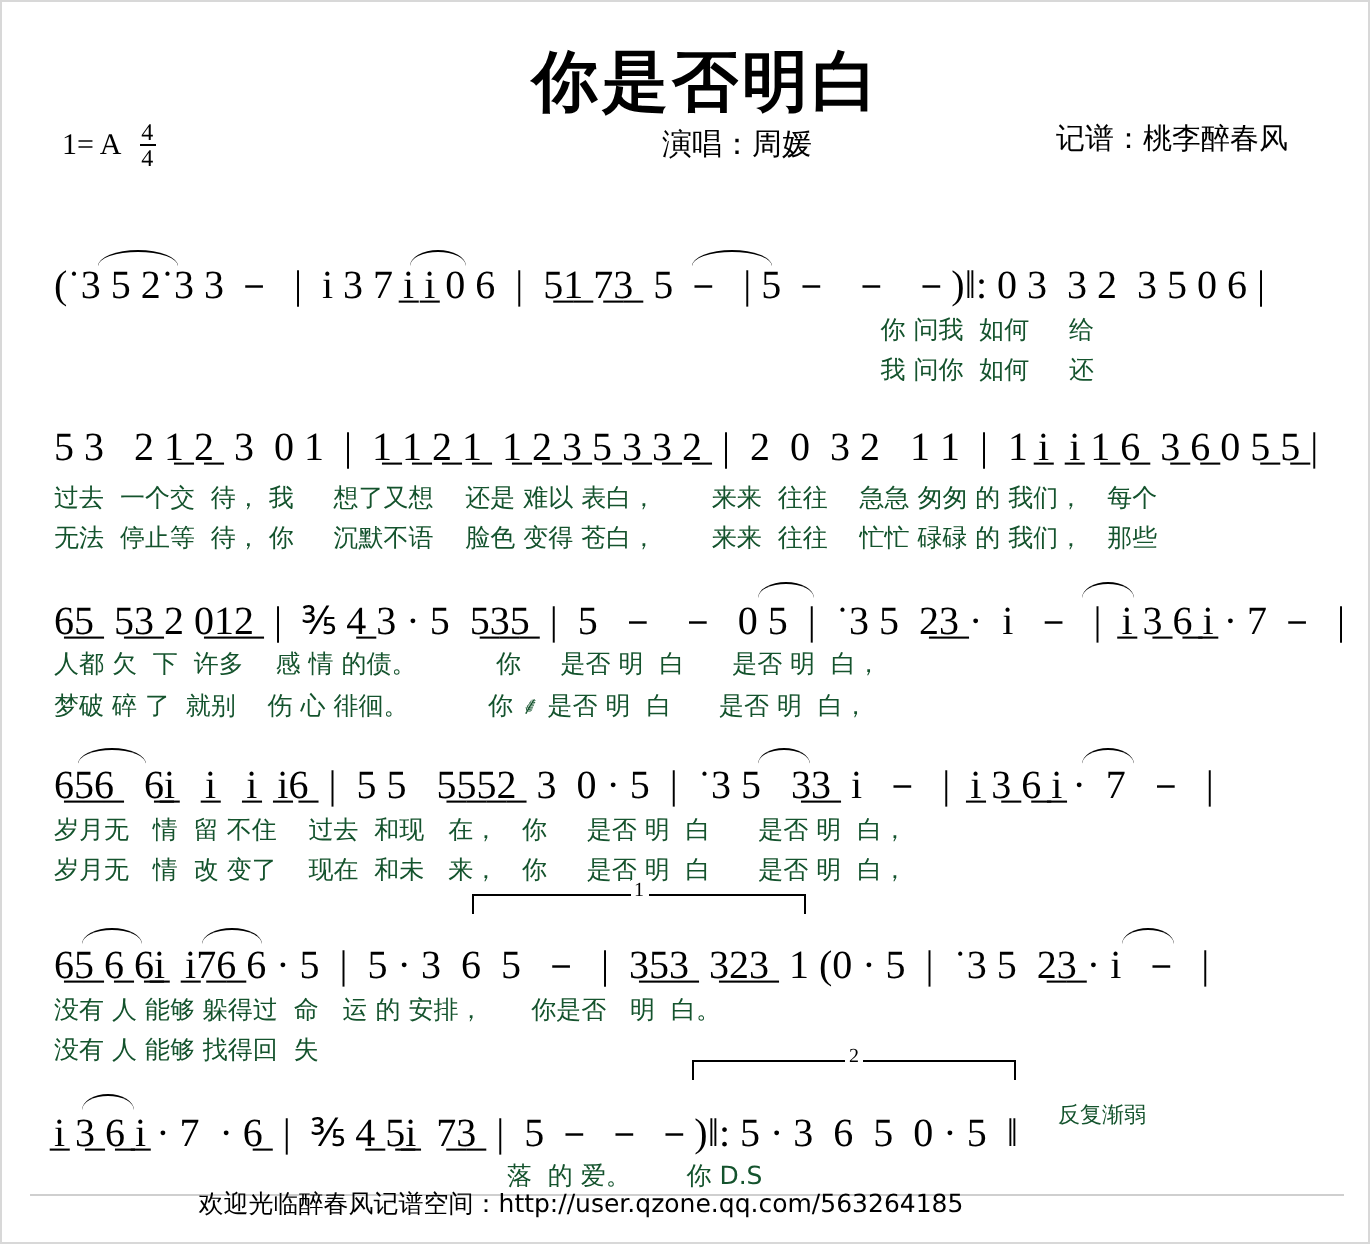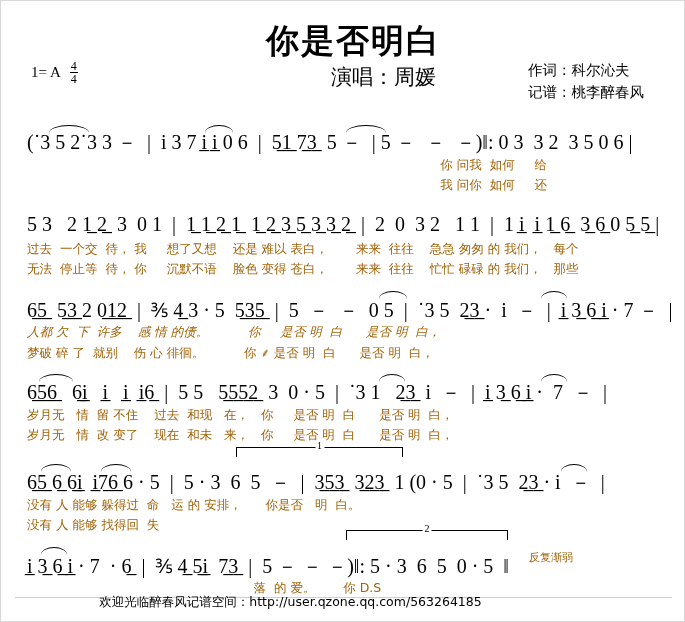--- a/index.html
+++ b/index.html
@@ -39,21 +39,21 @@
     line-height:1.0;
     font-size:12px;
     margin-left:6px;
     position:relative;
     top:-1px;
   }
   .key-sig .frac .num{display:block;border-bottom:1px solid #000;padding:0 1px;}
   .key-sig .frac .den{display:block;padding:0 1px;}
   .singer{
     position:absolute;left:330px;top:62px;
-    font-size:21px;
+    font-size:15px;
     font-family:"DejaVu Sans", sans-serif;
   }
   .credits{
     position:absolute;right:40px;top:58px;
     font-size:14.5px;
     font-family:"DejaVu Sans", sans-serif;
     text-align:left;
     line-height:22px;
   }
   .credits div{white-space:nowrap;}
@@ -65,21 +65,21 @@
     font-family:"Liberation Serif", serif;
     font-size:20px;
     letter-spacing:0px;
     white-space:pre;
   }
   .lyric{
     position:absolute;left:26px;
     font-family:"DejaVu Sans", sans-serif;
     font-size:12.5px;
     white-space:pre;
-    color:#a16207;
+    color:#14532d;
   }
   .slur{
     position:absolute;
     border-top:1.3px solid #000;
     border-radius:50%/100% 100% 0 0;
     height:7px;
   }
   .tie-box{
     position:absolute;
     border:1px solid #000;
@@ -116,21 +116,20 @@
     <span>1= A</span>
     <span class="frac">
       <span class="num">4</span>
       <span class="den">4</span>
     </span>
   </div>
 
   <div class="singer">演唱：周媛</div>
 
   <div class="credits">
-    <div>作词：科尔沁夫</div>
     <div>记谱：桃李醉春风</div>
   </div>
 
   <div class="system" style="top:128px;">
     <div class="notes" style="top:0;">(˙3 5 2˙3 3 －  |  i 3 7 i̲ i̲ 0 6  |  5̲1̲ 7̲3̲  5 －  | 5 －  －  －)‖: 0 3  3 2  3 5 0 6 |</div>
     <div class="slur" style="left:48px;top:-4px;width:40px;"></div>
     <div class="slur" style="left:204px;top:-4px;width:28px;"></div>
     <div class="slur" style="left:345px;top:-4px;width:40px;"></div>
     <div class="lyric" style="top:28px;">                                                                                                        你 问我  如何     给</div>
     <div class="lyric" style="top:48px;">                                                                                                        我 问你  如何     还</div>
@@ -139,26 +138,26 @@
   <div class="system" style="top:212px;">
     <div class="notes" style="top:0;">5 3   2 1̲ 2̲  3  0 1  |  1̲ 1̲ 2̲ 1̲  1̲ 2̲ 3̲ 5̲ 3̲ 3̲ 2̲  |  2  0  3 2   1 1  |  1 i̲  i̲ 1̲ 6̲  3̲ 6̲ 0 5̲ 5̲ |</div>
     <div class="lyric" style="top:28px;">过去  一个交  待， 我     想了又想    还是 难以 表白，       来来  往往    急急 匆匆 的 我们，   每个</div>
     <div class="lyric" style="top:48px;">无法  停止等  待， 你     沉默不语    脸色 变得 苍白，       来来  往往    忙忙 碌碌 的 我们，   那些</div>
   </div>
 
   <div class="system" style="top:295px;">
     <div class="notes" style="top:0;">6̲5̲  5̲3̲ 2 0̲1̲2̲  |  ⅗ 4̲ 3 · 5  5̲3̲5̲  |  5  －  －  0 5  |  ˙3 5  2̲3̲ ·  i  －  |  i̲ 3̲ 6̲ i̲ · 7 －  |</div>
     <div class="slur" style="left:378px;top:-5px;width:28px;"></div>
     <div class="slur" style="left:540px;top:-5px;width:26px;"></div>
-    <div class="lyric" style="top:28px;font-style:italic;">人都 欠  下  许多    感 情 的债。          你     是否 明  白      是否 明  白，</div>
+    <div class="lyric" style="top:28px;">人都 欠  下  许多    感 情 的债。          你     是否 明  白      是否 明  白，</div>
     <div class="lyric" style="top:48px;">梦破 碎 了  就别    伤 心 徘徊。          你 ⸙ 是否 明  白      是否 明  白，</div>
   </div>
 
   <div class="system" style="top:378px;">
-    <div class="notes" style="top:0;">6̲5̲6̲   6̲i̲   i̲   i̲  i̲6̲  |  5 5   5̲5̲5̲2̲  3  0 · 5  |  ˙3 1   2̲3̲  i  －  |  i̲ 3̲ 6̲ i̲ ·  7  －  |</div>
+    <div class="notes" style="top:0;">6̲5̲6̲   6̲i̲   i̲   i̲  i̲6̲  |  5 5   5̲5̲5̲2̲  3  0 · 5  |  ˙3 5   3̲3̲  i  －  |  i̲ 3̲ 6̲ i̲ ·  7  －  |</div>
     <div class="slur" style="left:38px;top:-5px;width:34px;"></div>
     <div class="slur" style="left:378px;top:-5px;width:26px;"></div>
     <div class="slur" style="left:540px;top:-5px;width:26px;"></div>
     <div class="lyric" style="top:28px;">岁月无   情  留 不住    过去  和现   在，   你     是否 明  白      是否 明  白，</div>
     <div class="lyric" style="top:48px;">岁月无   情  改 变了    现在  和未   来，   你     是否 明  白      是否 明  白，</div>
   </div>
 
   <div class="system" style="top:468px;">
     <div class="tie-box" style="left:235px;top:-22px;width:165px;">
       <span>1</span>

